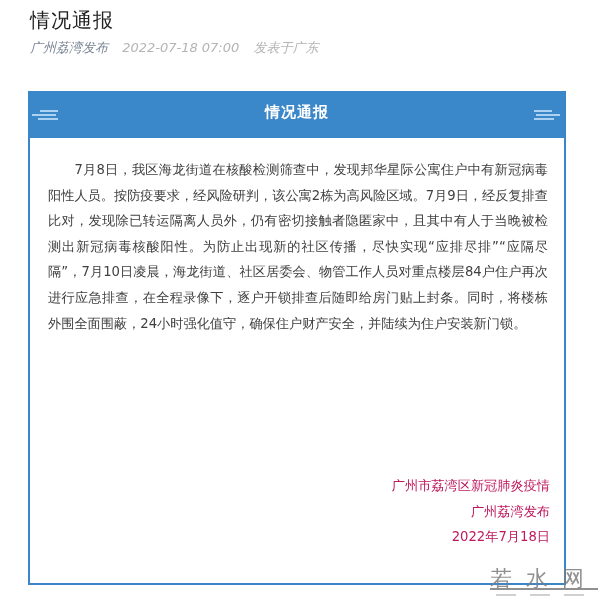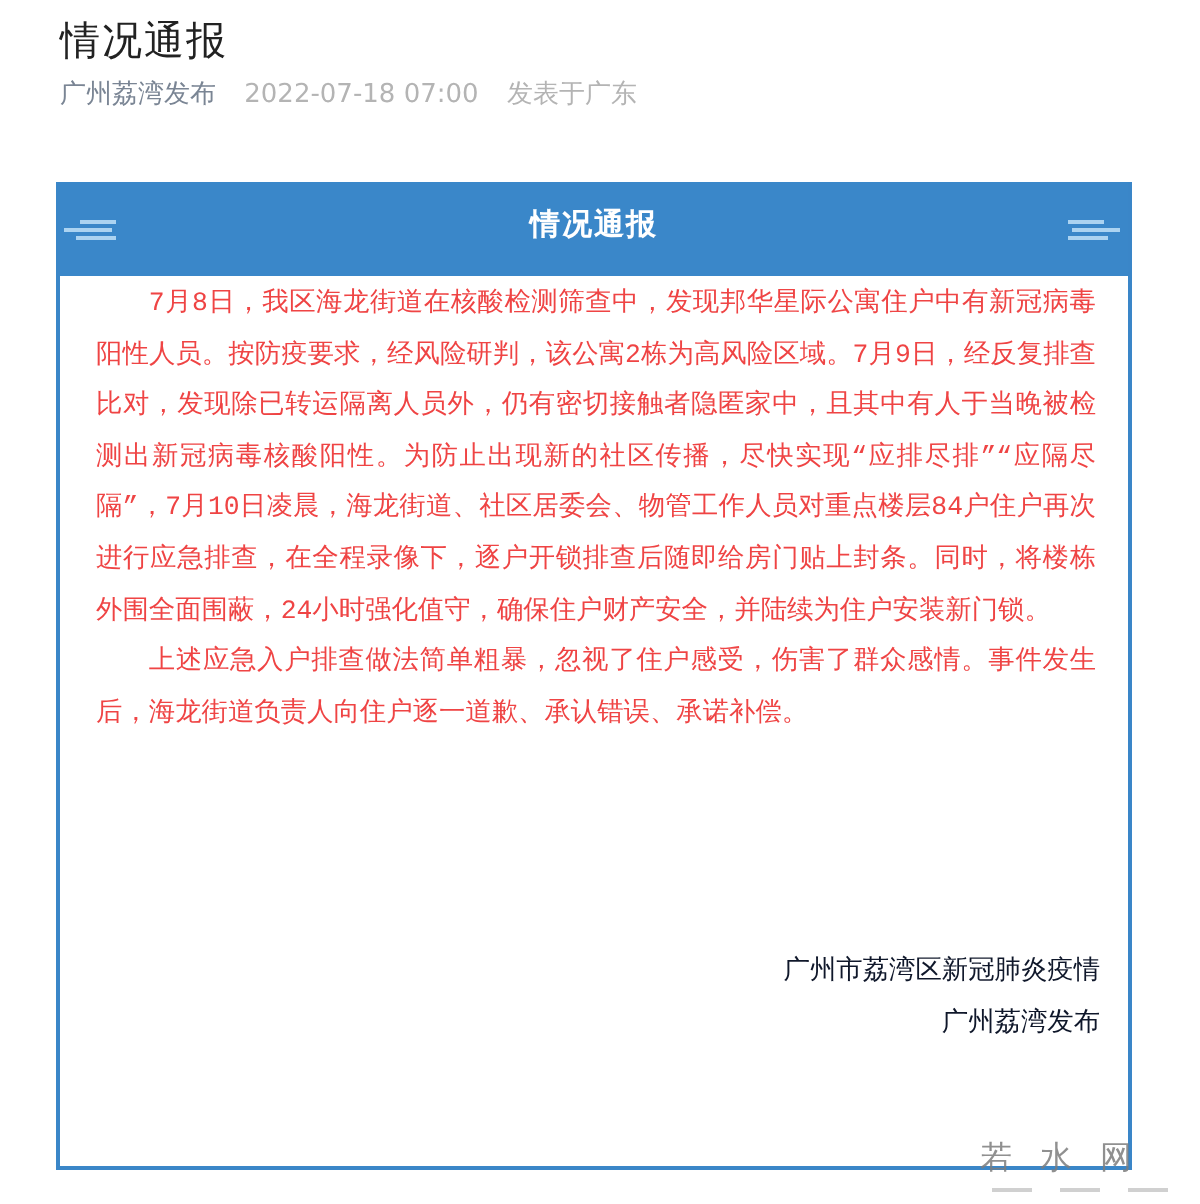--- a/index.html
+++ b/index.html
@@ -24,20 +24,21 @@
       letter-spacing: 1px;
       line-height: 28px;
     }
     .meta {
       position: absolute;
       left: 30px;
       top: 38px;
       font-size: 13px;
       line-height: 20px;
       white-space: nowrap;
+      font-style: italic;
     }
     .meta .account { color: #7a8594; margin-right: 10px; }
     .meta .time { color: #b4b4b4; margin-right: 10px; }
     .meta .location { color: #b4b4b4; }
 
     .notice-box {
       position: absolute;
       left: 28px;
       top: 91px;
       width: 538px;
@@ -78,54 +79,54 @@
       background: #bfe0f8;
       opacity: 0.85;
     }
     .deco.left { left: 2px; }
     .deco.right { right: 2px; }
 
     .notice-body {
       position: absolute;
       left: 18px;
       right: 16px;
-      top: 48px;
+      top: 66px;
       font-size: 13.2px;
       line-height: 25.6px;
-      color: #ef4444;
+      color: #404040;
       text-align: justify;
-      font-family: Liberation Mono, monospace;
     }
     .notice-body p {
       margin: 0;
       text-indent: 2em;
     }
     .signature {
       position: absolute;
       right: 14px;
       top: 382px;
       text-align: right;
       font-size: 13.2px;
       line-height: 25.6px;
-      color: #0f172a;
+      color: #be185d;
     }
     .watermark {
       position: absolute;
       left: 490px;
       top: 566px;
       width: 108px;
       height: 34px;
     }
     .watermark-text {
       font-family: "DejaVu Sans", sans-serif;
-      font-size: 16px;
+      font-size: 22px;
       color: #7d7d7d;
       letter-spacing: 14px;
       line-height: 26px;
       opacity: 0.85;
+      text-decoration: underline;
     }
     .watermark-dots {
       display: flex;
       gap: 14px;
       margin-top: 2px;
       padding-left: 6px;
     }
     .watermark-dots span {
       display: block;
       width: 20px;
@@ -154,26 +155,26 @@
     <div class="notice-header-title">情况通报</div>
     <div class="deco right">
       <span class="l" style="left:0px;top:1px;width:18px;"></span>
       <span class="l" style="left:2px;top:5px;width:24px;"></span>
       <span class="l" style="left:0px;top:9px;width:20px;"></span>
     </div>
   </div>
 
   <div class="notice-body">
     <p>7月8日，我区海龙街道在核酸检测筛查中，发现邦华星际公寓住户中有新冠病毒阳性人员。按防疫要求，经风险研判，该公寓2栋为高风险区域。7月9日，经反复排查比对，发现除已转运隔离人员外，仍有密切接触者隐匿家中，且其中有人于当晚被检测出新冠病毒核酸阳性。为防止出现新的社区传播，尽快实现“应排尽排”“应隔尽隔”，7月10日凌晨，海龙街道、社区居委会、物管工作人员对重点楼层84户住户再次进行应急排查，在全程录像下，逐户开锁排查后随即给房门贴上封条。同时，将楼栋外围全面围蔽，24小时强化值守，确保住户财产安全，并陆续为住户安装新门锁。</p>
-    <p>上述应急入户排查做法简单粗暴，忽视了住户感受，伤害了群众感情。事件发生后，海龙街道负责人向住户逐一道歉、承认错误、承诺补偿。</p>
   </div>
 
   <div class="signature">
     <div>广州市荔湾区新冠肺炎疫情</div>
     <div>广州荔湾发布</div>
+    <div>2022年7月18日</div>
   </div>
 </div>
 
 <div class="watermark">
   <div class="watermark-text">若水网</div>
   <div class="watermark-dots">
     <span></span>
       <span></span>
       <span></span>
   </div>

